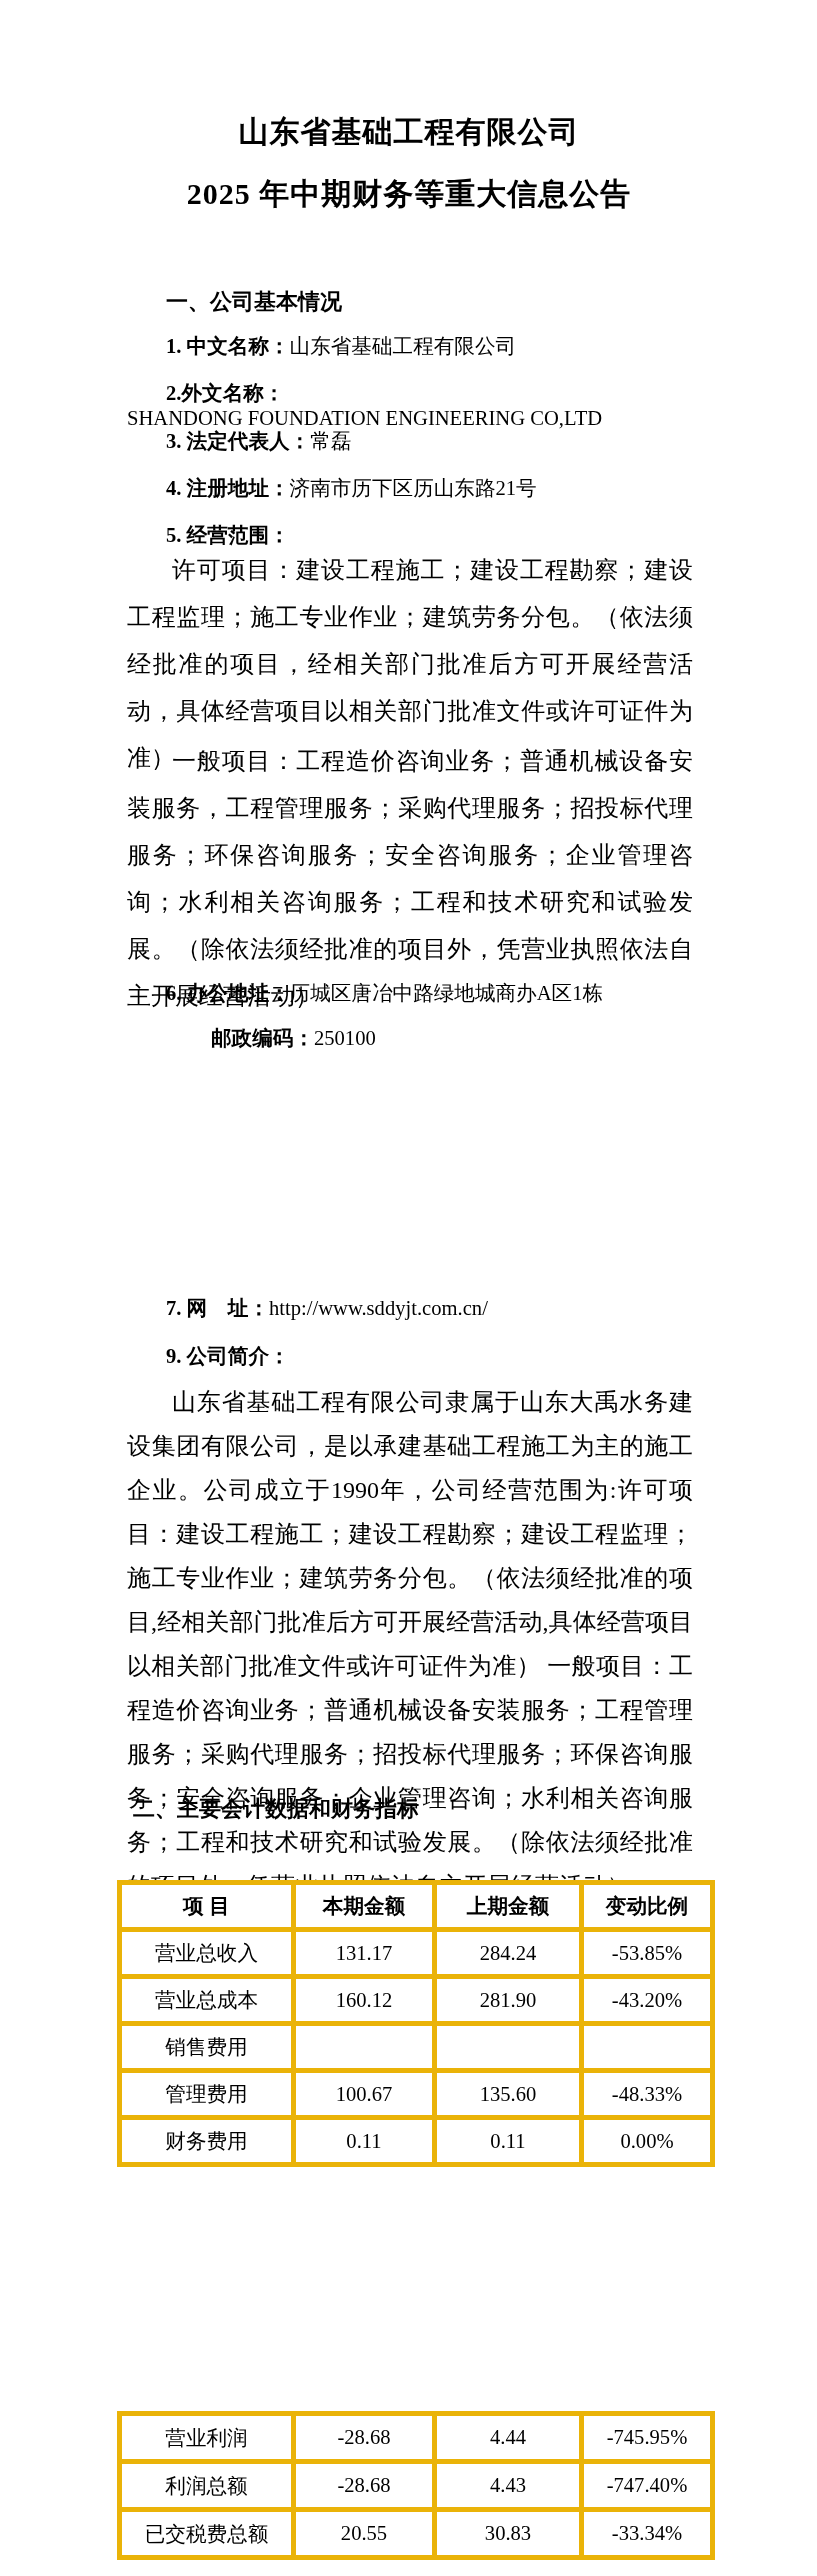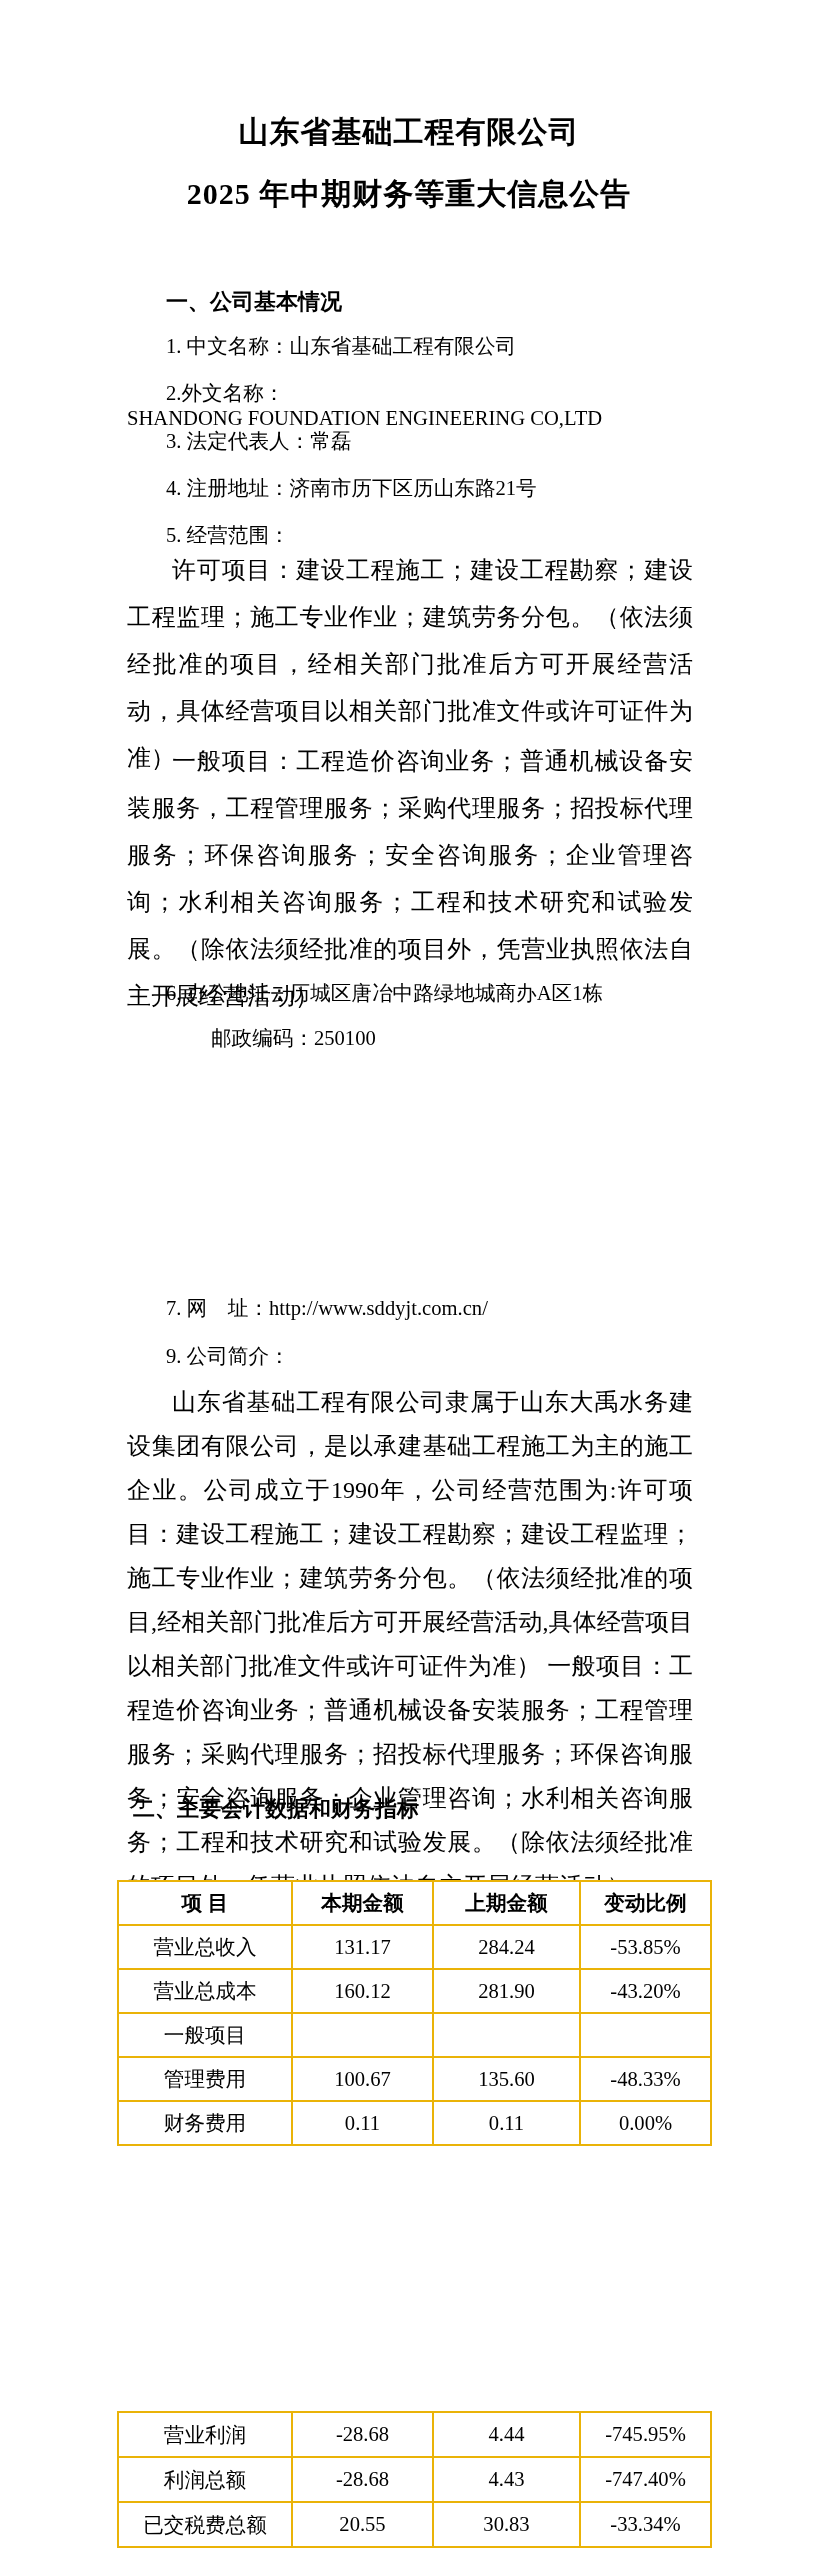--- a/index.html
+++ b/index.html
@@ -6,26 +6,26 @@
   body{
     width:818px;height:3470px;position:relative;background:#ffffff;color:#000;
     font-family:"Liberation Serif","DejaVu Serif",serif;
     -webkit-font-smoothing:antialiased;
   }
   .abs{position:absolute;}
   .doc-title{left:0;width:818px;text-align:center;font-size:30px;font-weight:bold;letter-spacing:1px;line-height:1.15;}
   .sec-heading{left:166px;font-size:22px;font-weight:bold;font-family:"Liberation Sans","DejaVu Sans",sans-serif;line-height:1.15;white-space:nowrap;}
   .item{left:127px;width:598px;font-size:20.6px;line-height:1.2;white-space:nowrap;}
   .item .ind{display:inline-block;width:39px;}
-  .lbl{font-weight:normal;white-space:pre-wrap;text-align:center;}
+  .lbl{font-weight:bold;white-space:pre-wrap;text-align:center;}
   .para{left:127px;width:566px;font-size:24px;line-height:47px;text-align:justify;text-indent:45px;}
   .para-tight{line-height:44px;}
   .unit-note{left:127px;width:570px;text-align:right;font-size:19.6px;line-height:1.2;margin-top:23px;}
   table.fin{position:absolute;left:117px;border-collapse:collapse;table-layout:fixed;width:592px;background:#fff;}
-  table.fin td{border:2px solid #eab308;text-align:center;vertical-align:middle;font-size:20.6px;padding:0;}
+  table.fin td{border:5px solid #eab308;text-align:center;vertical-align:middle;font-size:20.6px;padding:0;}
   table.fin tr.hdr td{font-weight:bold;font-family:"Liberation Sans","DejaVu Sans",sans-serif;}
   #table1 td{height:42px;}
   #table2 td{height:43px;}
 </style>
 </head>
 <body>
 
 <div class="abs doc-title" style="top:115px;">山东省基础工程有限公司</div>
 <div class="abs doc-title" style="top:177px;">2025 年中期财务等重大信息公告</div>
 
@@ -78,21 +78,21 @@
     <td>284.24</td>
     <td>-53.85%</td>
   </tr>
   <tr>
     <td>营业总成本</td>
     <td>160.12</td>
     <td>281.90</td>
     <td>-43.20%</td>
   </tr>
   <tr>
-    <td>一般项目</td>
+    <td>销售费用</td>
     <td></td>
     <td></td>
     <td></td>
   </tr>
   <tr>
     <td>管理费用</td>
     <td>100.67</td>
     <td>135.60</td>
     <td>-48.33%</td>
   </tr>

